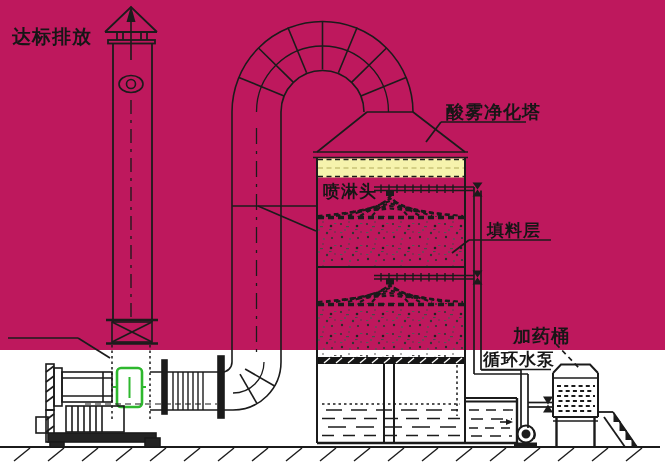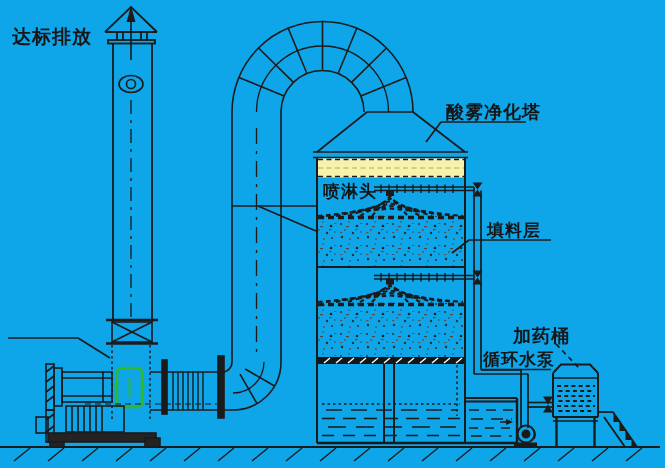--- a/index.html
+++ b/index.html
@@ -1,18 +1,18 @@
 <!DOCTYPE html>
 <html><head>
 <meta charset="utf-8">
 <style>
   html,body{margin:0;padding:0;background:#ffffff;}
   body{width:665px;height:468px;overflow:hidden;
        font-family:"DejaVu Sans","Liberation Sans",sans-serif;}
-  .stage{position:relative;width:665px;height:468px;background:#0ea5e9;}
+  .stage{position:relative;width:665px;height:350px;background:#be185d;}
   svg{display:block}
   text{font-family:"DejaVu Sans","Liberation Sans",sans-serif;
        font-weight:bold;fill:#161616;}
   .lbl-lg{font-size:19px;letter-spacing:1px;}
   .lbl-md{font-size:18px;letter-spacing:1px;}
   .lbl-sm{font-size:17px;letter-spacing:1px;}
 </style>
 </head>
 <body>
 

